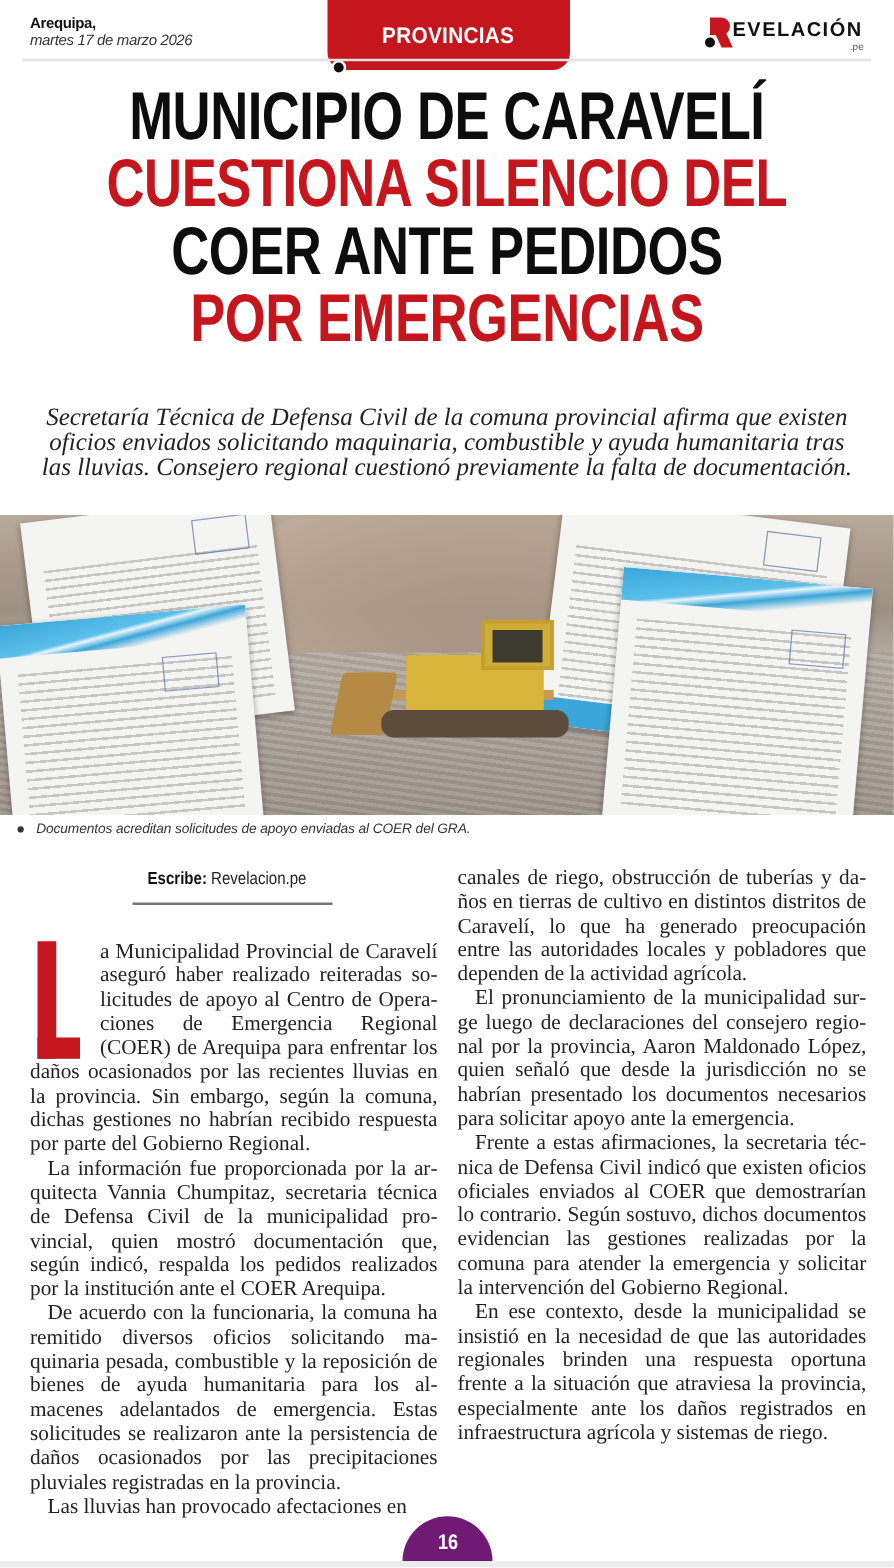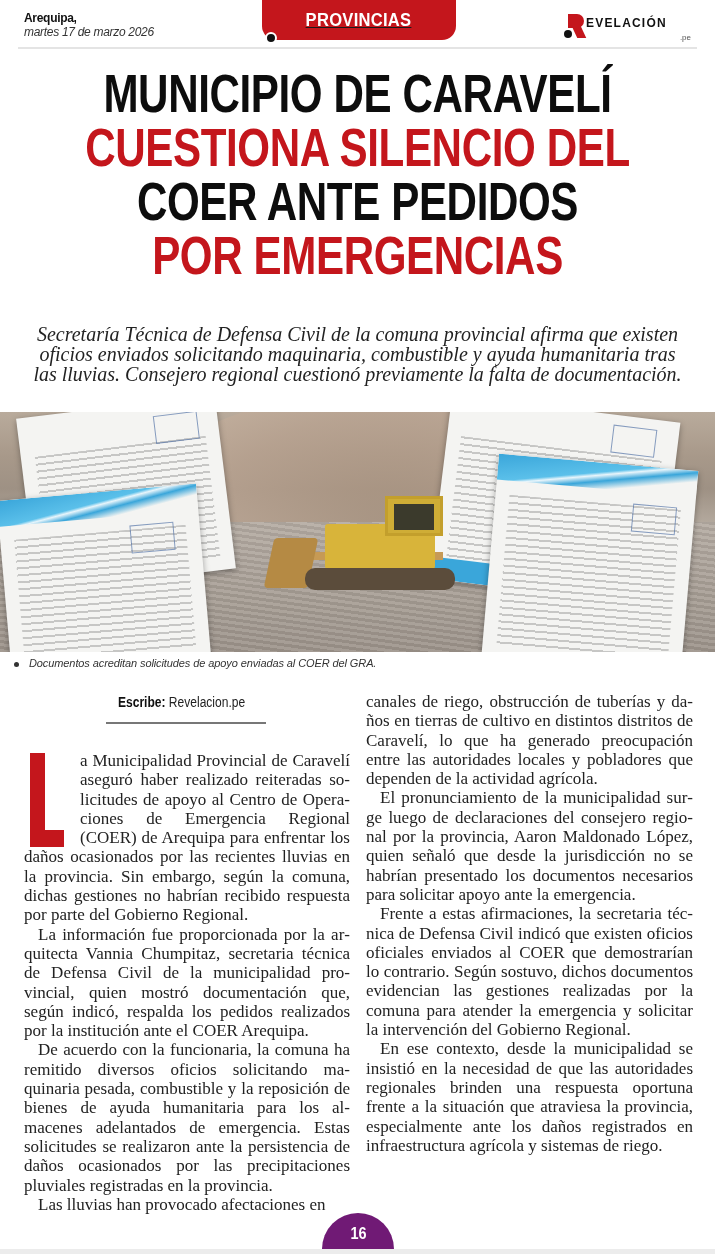--- a/index.html
+++ b/index.html
@@ -6,31 +6,31 @@
     html, body { width: 715px; height: 1254px; background: #ffffff; overflow: hidden; }
     body { font-family: "Liberation Sans", sans-serif; color: #1a1a1a; position: relative; }
 
     
     .header { position: absolute; left: 0; top: 0; width: 715px; height: 48px; padding-left: 40px; }
     .header-rule { position: absolute; left: 18px; right: 18px; top: 47px; height: 2px; background: #e4e4e4; }
     .dateline { position: absolute; left: 24px; top: 11px; line-height: 14px; }
     .dateline .city { font-size: 12px; font-weight: bold; color: #111; letter-spacing: -0.3px; }
     .dateline .date { font-size: 12px; font-style: italic; color: #333; letter-spacing: -0.3px; }
 
-    .section-tab { position: absolute; left: 262px; top: 0; width: 194px; height: 40px;
-      background: #c4161c; border-radius: 0 0 14px 14px; display: flex; align-items: center; justify-content: center; text-decoration: underline; }
+    .section-tab { position: absolute; left: 262px; top: 0; width: 194px; height: 56px;
+      background: #c4161c; border-radius: 0 0 14px 14px; display: flex; align-items: center; justify-content: center; }
     .section-tab .label { color: #fff; font-weight: bold; font-size: 18px; letter-spacing: 0.3px; font-family: "Liberation Sans", sans-serif; transform: scaleX(0.92); }
     .section-tab .dot { position: absolute; left: 3px; bottom: -4px; width: 12px; height: 12px; background: #111; border-radius: 50%; border: 2px solid #fff; }
 
     .logo { position: absolute; left: 564px; top: 12px; width: 132px; height: 32px; }
     .logo .r-mark { position: absolute; left: 0; top: 2px; width: 22px; height: 24px; }
     .logo .r-mark .bar2 { position: absolute; left: 4px; top: 0; width: 16px; height: 14px; background: #c4161c; border-radius: 0 9px 9px 0; }
     .logo .r-mark .leg { position: absolute; left: 10px; top: 10px; width: 9px; height: 14px; background: #c4161c; transform: skewX(25deg); }
     .logo .r-mark .dot { position: absolute; left: 0; top: 16px; width: 8px; height: 8px; background: #111; border-radius: 50%; }
-    .logo .word { position: absolute; left: 22px; top: 4px; font-size: 12px; font-weight: bold; letter-spacing: 1.2px; color: #111; }
+    .logo .word { position: absolute; left: 22px; top: 4px; font-size: 16px; font-weight: bold; letter-spacing: 1.2px; color: #111; }
     .logo .tld { position: absolute; right: 5px; top: 21px; font-size: 8px; color: #555; }
 
     
     .headline { position: absolute; left: 0; top: 66px; width: 715px; text-align: center; }
     .headline .hl { display: block; font-family: "Liberation Sans", sans-serif; font-weight: bold;
       font-size: 54px; line-height: 54px; letter-spacing: -0.5px; transform: scaleX(0.78); transform-origin: center; white-space: nowrap; }
     .headline .black { color: #0d0d0d; }
     .headline .red { color: #c4161c; }
 
     

